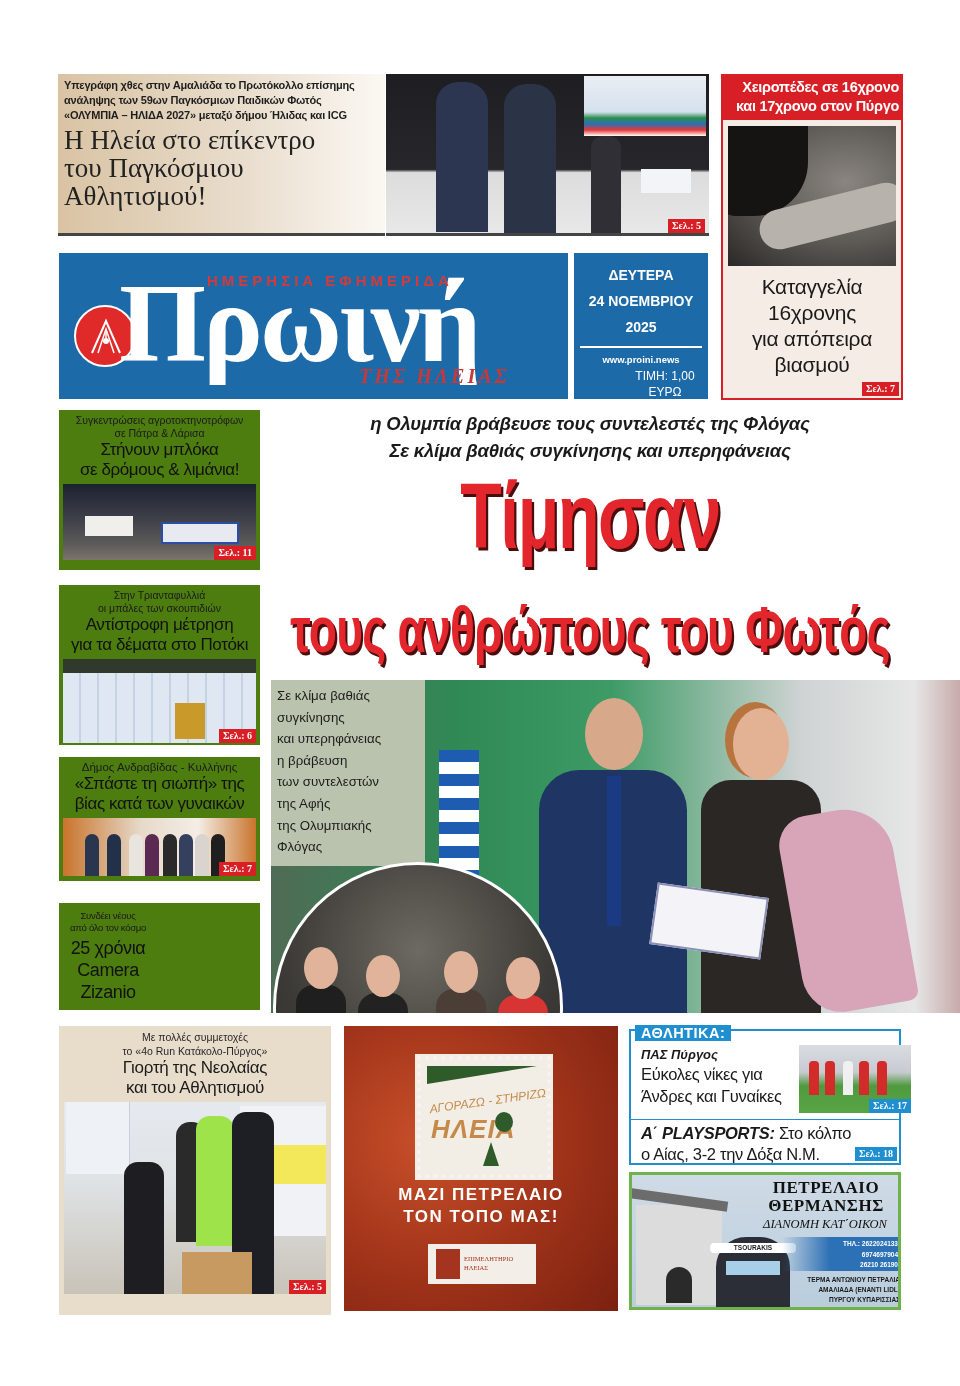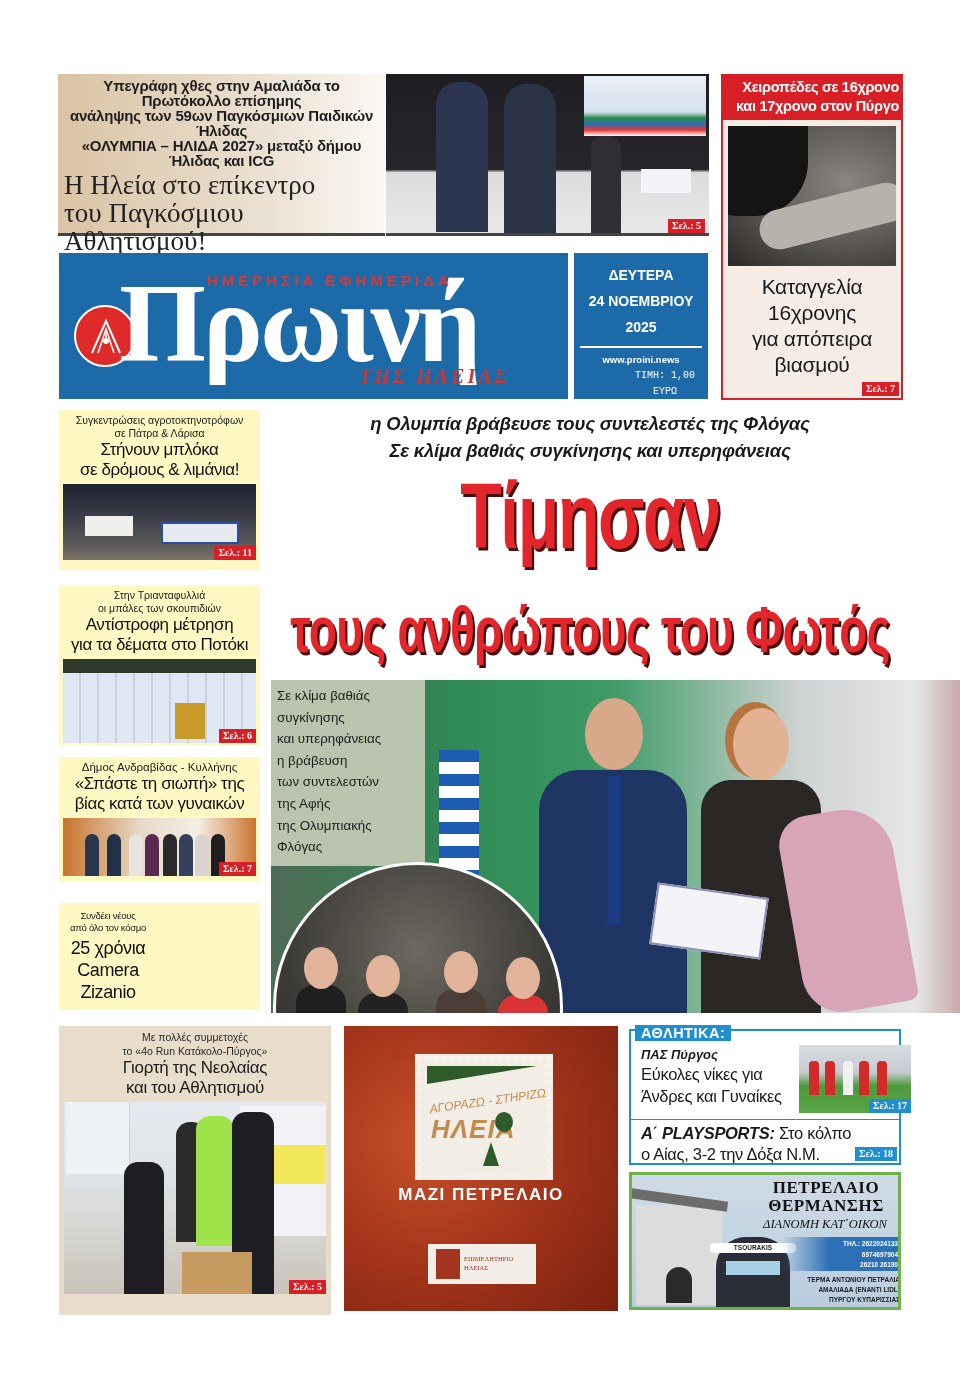--- a/index.html
+++ b/index.html
@@ -4,21 +4,21 @@
 <style>
   * { box-sizing: border-box; margin: 0; padding: 0; }
   html, body { width: 960px; height: 1386px; background: #ffffff; overflow: hidden; }
   body { position: relative; font-family: "Liberation Sans", sans-serif; color: #1a1a1a; }
   .abs { position: absolute; }
   .pg-badge { position: absolute; background: #d81f26; color: #fff; font-family: "Liberation Serif", serif; font-weight: bold; font-size: 10px; padding: 1px 4px; line-height: 12px; }
   .pg-badge.blue { background: #1f8fcf; }
 
   
   #teaser-top { left: 58px; top: 74px; width: 327px; height: 162px; background: linear-gradient(90deg, #d9c3a3 0%, #e8dccb 55%, #fbf8f3 100%); border-bottom: 3px solid #444; padding: 4px 6px; }
-  #teaser-top .kicker { font-size: 15px; font-weight: bold; line-height: 15px; color: #1e1e1e; letter-spacing: -0.2px; text-align: center; }
+  #teaser-top .kicker { font-size: 11px; font-weight: bold; line-height: 15px; color: #1e1e1e; letter-spacing: -0.2px; }
   #teaser-top .headline { font-family: "Liberation Serif", serif; font-size: 27px; line-height: 28px; color: #222; margin-top: 3px; }
 
   
   #photo-top { left: 386px; top: 74px; width: 323px; height: 162px; background: linear-gradient(180deg, #1d1d22 0%, #26262b 60%, #dcdcdc 62%, #e8e8e8 100%); overflow: hidden; border-bottom: 3px solid #444; }
   #photo-top .screen { position: absolute; left: 198px; top: 2px; width: 122px; height: 60px; background: linear-gradient(180deg, #e9eef4 0%, #d5e1ee 60%, #2e8d4f 70%, #2c6fb6 80%, #e53935 90%, #fff 100%); }
   #photo-top .p1 { position: absolute; left: 50px; top: 8px; width: 52px; height: 150px; background: #2d3650; border-radius: 22px 22px 0 0; }
   #photo-top .p2 { position: absolute; left: 118px; top: 10px; width: 52px; height: 150px; background: #2b3347; border-radius: 22px 22px 0 0; }
   #photo-top .p3 { position: absolute; left: 205px; top: 62px; width: 30px; height: 100px; background: #2f2f35; border-radius: 12px 12px 0 0; }
   #photo-top .podium { position: absolute; left: 255px; top: 95px; width: 50px; height: 24px; background: #f2f4f8; }
 
@@ -35,24 +35,24 @@
   #masthead .logo-circle { position: absolute; left: 15px; top: 52px; width: 62px; height: 62px; border-radius: 50%; background: #e02a2a; border: 2px solid #fff; }
   #masthead .logo-circle svg { position: absolute; left: 8px; top: 8px; }
   #masthead .sub-top { position: absolute; left: 148px; top: 19px; font-family: "Liberation Sans", sans-serif; font-weight: bold; font-size: 15px; letter-spacing: 4px; color: #d33a3a; }
   #masthead .title { position: absolute; left: 60px; top: 10px; font-family: "Liberation Serif", serif; font-weight: bold; font-size: 112px; line-height: 120px; color: #fff; letter-spacing: -3px; }
   #masthead .sub-bottom { position: absolute; left: 300px; top: 112px; font-family: "Liberation Serif", serif; font-style: italic; font-weight: bold; font-size: 20px; letter-spacing: 3px; color: #c73838; }
   #datebox { left: 574px; top: 253px; width: 134px; height: 146px; background: #1d6aa8; color: #fff; text-align: center; }
   #datebox .d { font-weight: bold; font-size: 14px; line-height: 26px; }
   #datebox .d:first-child { margin-top: 9px; }
   #datebox .rule { margin: 6px 6px 4px; border-top: 2px solid #fff; }
   #datebox .web { font-weight: bold; font-size: 9.5px; line-height: 16px; }
-  #datebox .price { font-family: Liberation Mono, monospace; font-size: 10px; line-height: 16px; margin-left: 48px; }
-
-  
-  .side-teaser { position: absolute; left: 59px; width: 201px; background: #fef9c3; padding: 4px 4px 4px; }
+  #datebox .price { font-family: Liberation Sans, sans-serif; font-size: 12px; line-height: 16px; margin-left: 48px; }
+
+  
+  .side-teaser { position: absolute; left: 59px; width: 201px; background: #4d7c0f; padding: 4px 4px 4px; }
   .side-teaser .kicker { font-size: 10.5px; text-align: center; line-height: 13px; color: #1b1b1b; }
   .side-teaser .headline { font-size: 17px; text-align: center; line-height: 20px; color: #111; letter-spacing: -0.4px; }
   .side-teaser .img { position: relative; margin-top: 4px; }
   #st1 { top: 410px; height: 160px; }
   #st1 .img { height: 76px; background: linear-gradient(180deg, #1d2230 0%, #3d3f49 45%, #5d5b5a 80%, #7d746b 100%); }
   #st1 .banner1 { position: absolute; left: 22px; top: 32px; width: 48px; height: 20px; background: #f1efec; }
   #st1 .banner2 { position: absolute; left: 98px; top: 38px; width: 78px; height: 22px; background: #e8eaf1; border: 2px solid #2a4ea6; }
   #st2 { top: 585px; height: 160px; }
   #st2 .img { height: 84px; background: repeating-linear-gradient(90deg, #dfe8f2 0 16px, #c4d2e2 16px 18px), #dde6f0; }
   #st2 .img::before { content: ""; position: absolute; left: 0; top: 0; width: 100%; height: 14px; background: #2f3a2c; }
@@ -130,21 +130,21 @@
   #ad-oil .t2 { position: absolute; left: 118px; top: 42px; width: 150px; text-align: center; font-family: "Liberation Serif", serif; font-style: italic; font-size: 12.5px; color: #111; }
   #ad-oil .phones { position: absolute; left: 150px; top: 62px; width: 120px; height: 34px; background: linear-gradient(90deg, rgba(31,110,190,0) 0%, #2c70b5 40%); color: #fff; font-size: 6.5px; font-weight: bold; line-height: 10.5px; text-align: right; padding: 2px 4px 0 0; }
   #ad-oil .addr { position: absolute; left: 138px; top: 100px; width: 130px; text-align: right; font-size: 6.5px; font-weight: bold; line-height: 10px; color: #1a1a1a; }
 </style>
 </head>
 <body>
 
 <div id="teaser-top" class="abs">
   <div class="kicker">
     <div>Υπεγράφη χθες στην Αμαλιάδα το Πρωτόκολλο επίσημης</div>
-    <div>ανάληψης των 59ων Παγκόσμιων Παιδικών Ήλιδας</div>
+    <div>ανάληψης των 59ων Παγκόσμιων Παιδικών Φωτός</div>
     <div>«ΟΛΥΜΠΙΑ – ΗΛΙΔΑ 2027» μεταξύ δήμου Ήλιδας και ICG</div>
   </div>
   <div class="headline">
     <div>Η Ηλεία στο επίκεντρο</div>
     <div>του Παγκόσμιου</div>
     <div>Αθλητισμού!</div>
   </div>
 </div>
 
 <div id="photo-top" class="abs">
@@ -330,20 +330,21 @@
 <div id="ad-xmas" class="abs">
   <div class="stamp">
     <div class="tri"></div>
     <div class="t1">ΑΓΟΡΑΖΩ - ΣΤΗΡΙΖΩ</div>
     <div class="t2">ΗΛΕΙΑ</div>
     <div class="ball"></div>
     <div class="tree"></div>
   </div>
   <div class="slogan">
     <div>ΜΑΖΙ ΠΕΤΡΕΛΑΙΟ</div>
+    <div>ΤΟΝ ΤΟΠΟ ΜΑΣ!</div>
   </div>
   <div class="chamber">
     <div class="logo"></div>
     <div class="txt">
       <div>ΕΠΙΜΕΛΗΤΗΡΙΟ</div>
       <div>ΗΛΕΙΑΣ</div>
     </div>
   </div>
 </div>
 

